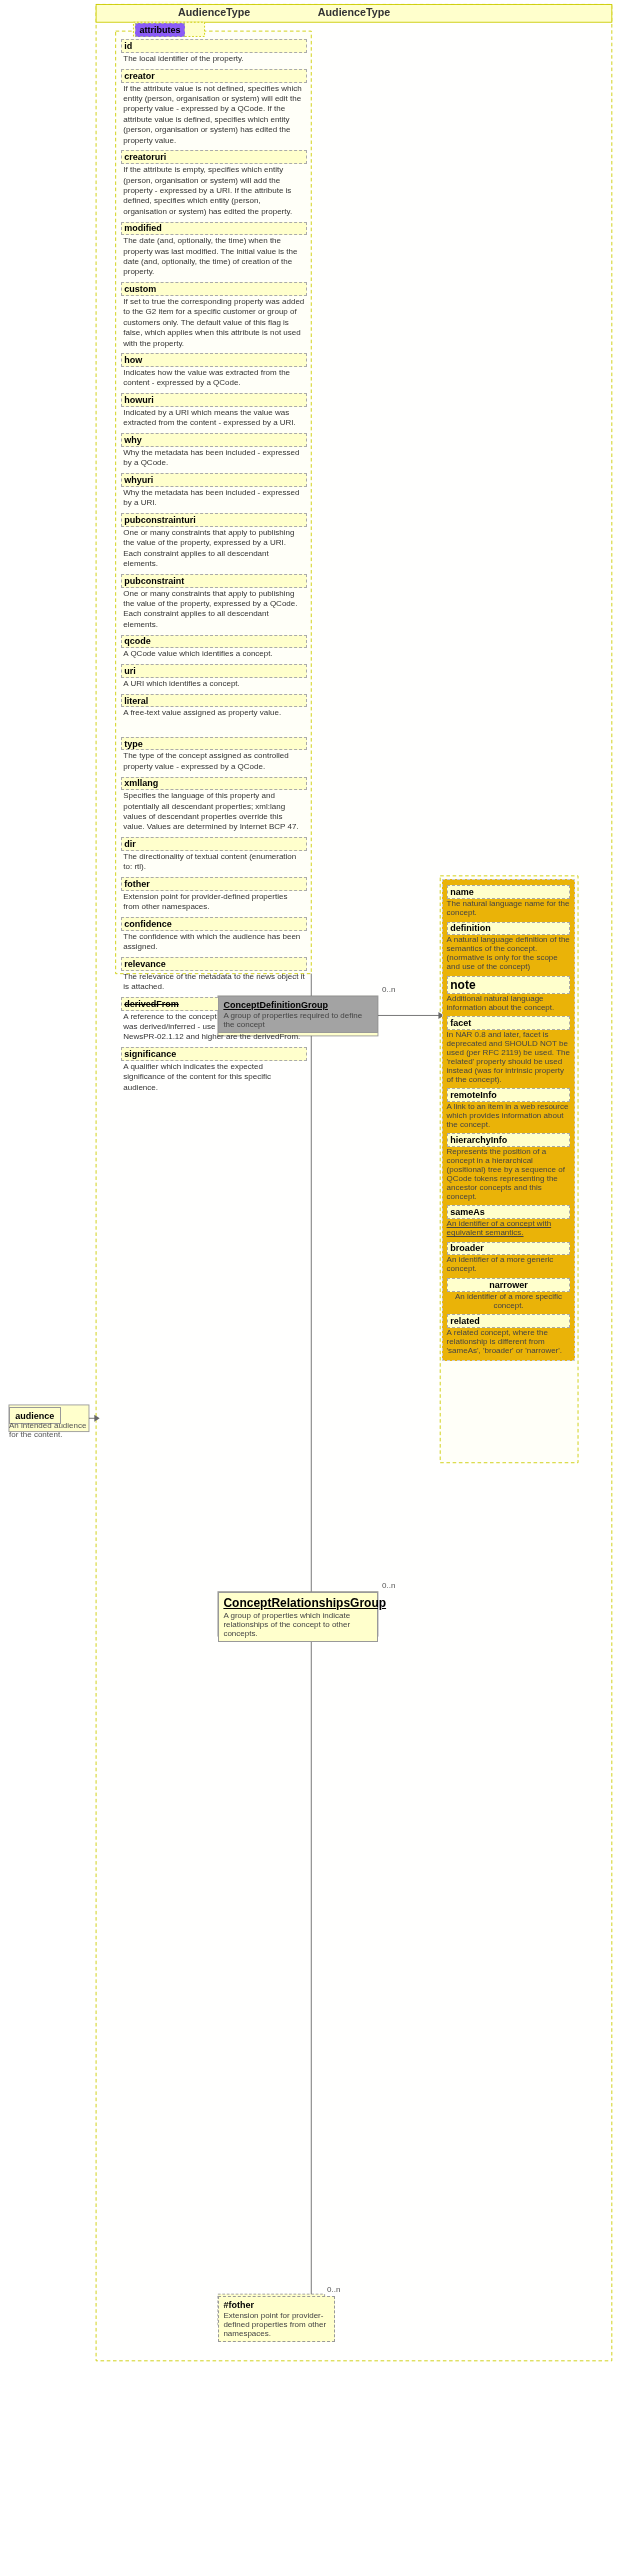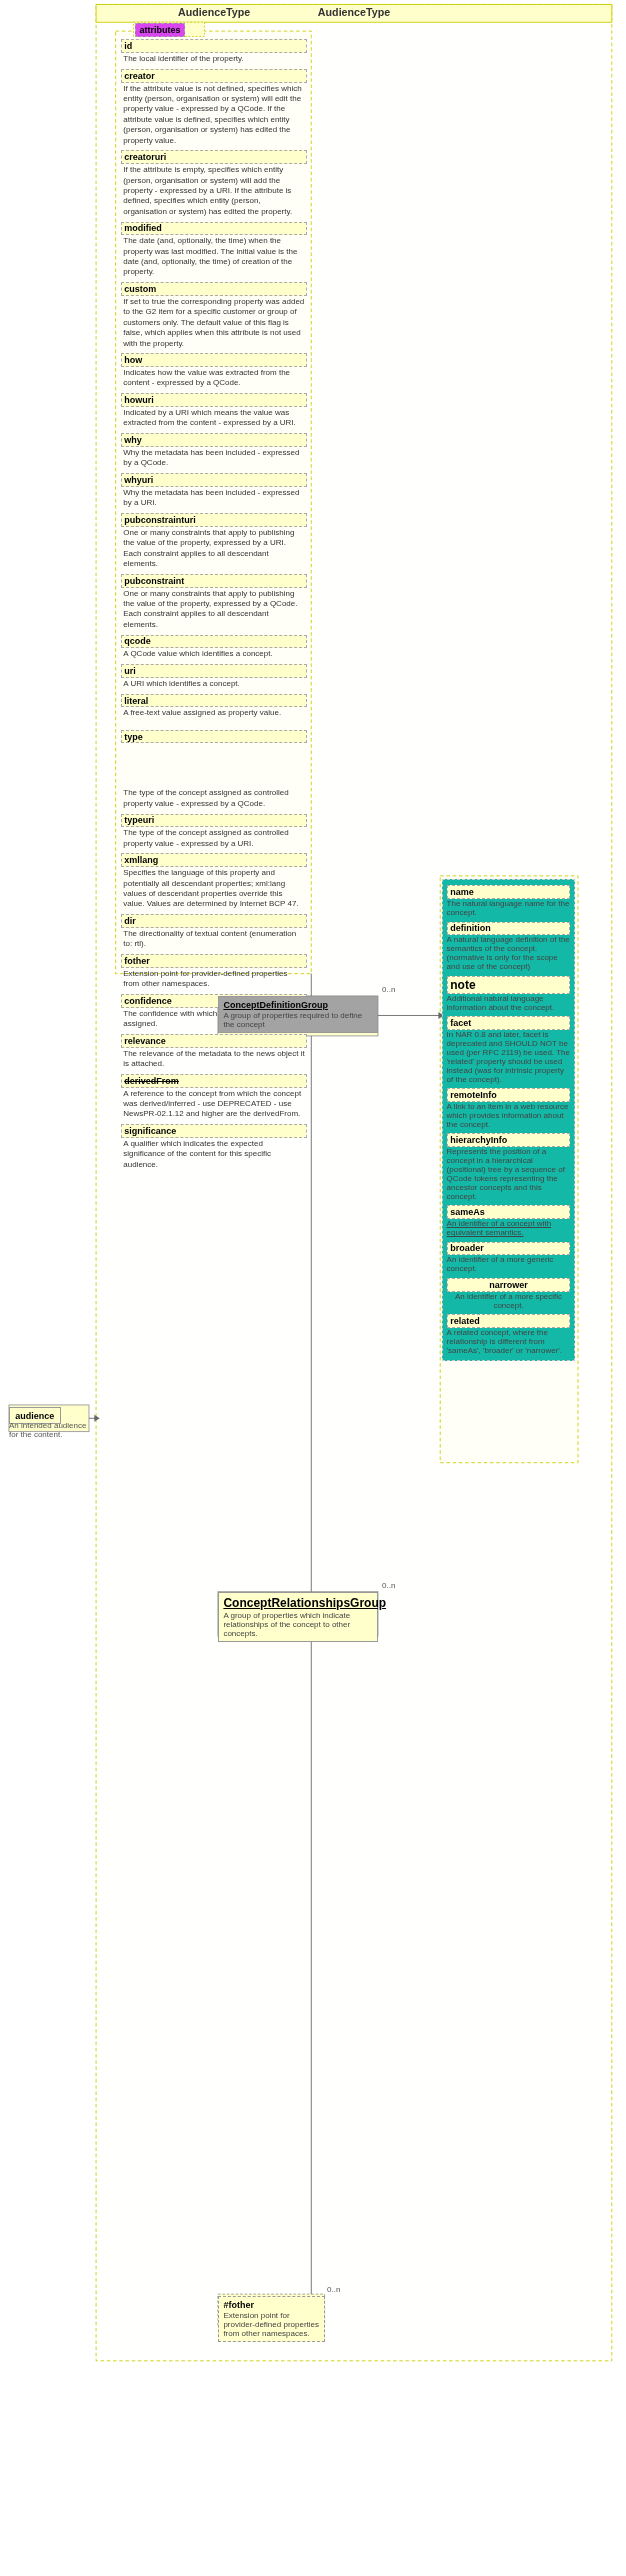--- a/index.html
+++ b/index.html
@@ -76,21 +76,21 @@
     <rect x="245" y="2580" width="120" height="35" fill="#ffffcc" stroke="#999" stroke-width="1" stroke-dasharray="3,2"></rect>
 
     <line x1="350" y1="1165" x2="350" y2="1790" stroke="#666" stroke-width="1"></line>
     <line x1="350" y1="1840" x2="350" y2="2580" stroke="#666" stroke-width="1"></line>
 
   </svg>
 
   <div style="position:absolute;top:6.2px;left:178px;font-weight:bold;font-size:10.7px;color:#333;">AudienceType</div>
   <div style="position:absolute;top:6.2px;left:96px;width:516px;text-align:center;font-weight:bold;font-size:10.7px;color:#333;">AudienceType</div>
 
-  <div style="position:absolute;top:23px;left:135px;background:#d946ef;border:0.9px dashed #aaa;padding:0.9px 3.6px;font-size:9px;font-weight:bold;">attributes</div>
+  <div style="position:absolute;top:23px;left:135px;background:#8b5cf6;border:0.9px dashed #aaa;padding:0.9px 3.6px;font-size:9px;font-weight:bold;">attributes</div>
 
   <div style="position:absolute;top:34px;left:117px;width:194px;padding:3.6px;">
 
     <div class="attr-item">
       <span class="attr-name">id</span>
       <span class="attr-desc">The local identifier of the property.</span>
     </div>
 
     <div class="attr-item" style="margin-top:3.6px;">
       <span class="attr-name">creator</span>
@@ -150,29 +150,25 @@
     <div class="attr-item" style="margin-top:3.6px;">
       <span class="attr-name">uri</span>
       <span class="attr-desc">A URI which identifies a concept.</span>
     </div>
 
     <div class="attr-item" style="margin-top:3.6px;">
       <span class="attr-name">literal</span>
       <span class="attr-desc">A free-text value assigned as property value.</span>
     </div>
 
-    <div class="attr-item" style="margin-top:10px;gap:44px;">
+    <div class="attr-item" style="margin-top:17px;">
       <span class="attr-name">type</span>
       <span class="attr-desc">The type of the concept assigned as controlled property value - expressed by a QCode.</span>
     </div>
 
-    <div class="attr-item" style="margin-top:3.6px;">
-      <span class="attr-name">typeuri</span>
-      <span class="attr-desc">The type of the concept assigned as controlled property value - expressed by a URI.</span>
-    </div>
 
     <div class="attr-item" style="margin-top:3.6px;">
       <span class="attr-name">xmllang</span>
       <span class="attr-desc">Specifies the language of this property and potentially all descendant properties; xml:lang values of descendant properties override this value. Values are determined by Internet BCP 47.</span>
     </div>
 
     <div class="attr-item" style="margin-top:3.6px;">
       <span class="attr-name">dir</span>
       <span class="attr-desc">The directionality of textual content (enumeration to: rtl).</span>
     </div>
@@ -206,21 +202,21 @@
   <div style="position:absolute;top:1407px;left:9px;background:#ffffcc;border:0.9px solid #999;padding:2.7px 5.3px;font-size:9px;font-weight:bold;">audience</div>
   <div style="position:absolute;top:1421px;left:9px;font-size:8px;color:#555;width:80px;">An intended audience for the content.</div>
 
   <div style="position:absolute;top:996px;left:218px;width:160px;background:#a3a3a3;border:0.9px solid #999;padding:2.7px 4.4px;">
     <div style="font-weight:bold;font-size:9px;text-decoration:underline;">ConceptDefinitionGroup</div>
     <div style="font-size:8px;color:#444;margin-top:1.8px;">A group of properties required to define the concept</div>
   </div>
 
   <div style="position:absolute;top:985px;left:382px;font-size:8px;color:#555;">0..n</div>
 
-  <div style="position:absolute;top:879px;left:442px;width:133px;background:#14b8a6;border:0.9px dashed #ccc;padding:3.6px;">
+  <div style="position:absolute;top:879px;left:442px;width:133px;background:#eab308;border:0.9px dashed #ccc;padding:3.6px;">
 
     <div class="attr-item">
       <span style="background:#ffffcc;border:0.9px dashed #aaa;padding:0.9px 2.7px;font-weight:bold;font-size:9px;">name</span>
       <span style="font-size:8px;color:#444;">The natural language name for the concept.</span>
     </div>
 
     <div class="attr-item" style="margin-top:4.4px;">
       <span style="background:#ffffcc;border:0.9px dashed #aaa;padding:0.9px 2.7px;font-weight:bold;font-size:9px;">definition</span>
       <span style="font-size:8px;color:#444;">A natural language definition of the semantics of the concept. (normative is only for the scope and use of the concept)</span>
     </div>
@@ -266,21 +262,21 @@
     </div>
   </div>
 
   <div style="position:absolute;top:1592px;left:218px;width:160px;background:#ffffcc;border:0.9px solid #999;padding:2.7px 4.4px;">
     <div style="font-weight:bold;font-size:12px;text-decoration:underline;">ConceptRelationshipsGroup</div>
     <div style="font-size:8px;color:#444;margin-top:1.8px;">A group of properties which indicate relationships of the concept to other concepts.</div>
   </div>
 
   <div style="position:absolute;top:1581px;left:382px;font-size:8px;color:#555;">0..n</div>
 
-  <div style="position:absolute;top:2296px;left:218px;width:107px;background:#ffffcc;border:0.9px dashed #999;padding:2.7px 4.4px;">
+  <div style="position:absolute;top:2296px;left:218px;width:117px;background:#ffffcc;border:0.9px dashed #999;padding:2.7px 4.4px;">
     <div style="font-weight:bold;font-size:9px;">#fother</div>
     <div style="font-size:8px;color:#444;margin-top:1.8px;">Extension point for provider-defined properties from other namespaces.</div>
   </div>
 
   <div style="position:absolute;top:2285px;left:327px;font-size:8px;color:#555;">0..n</div>
 
 </div>
 
 
 </body></html>

